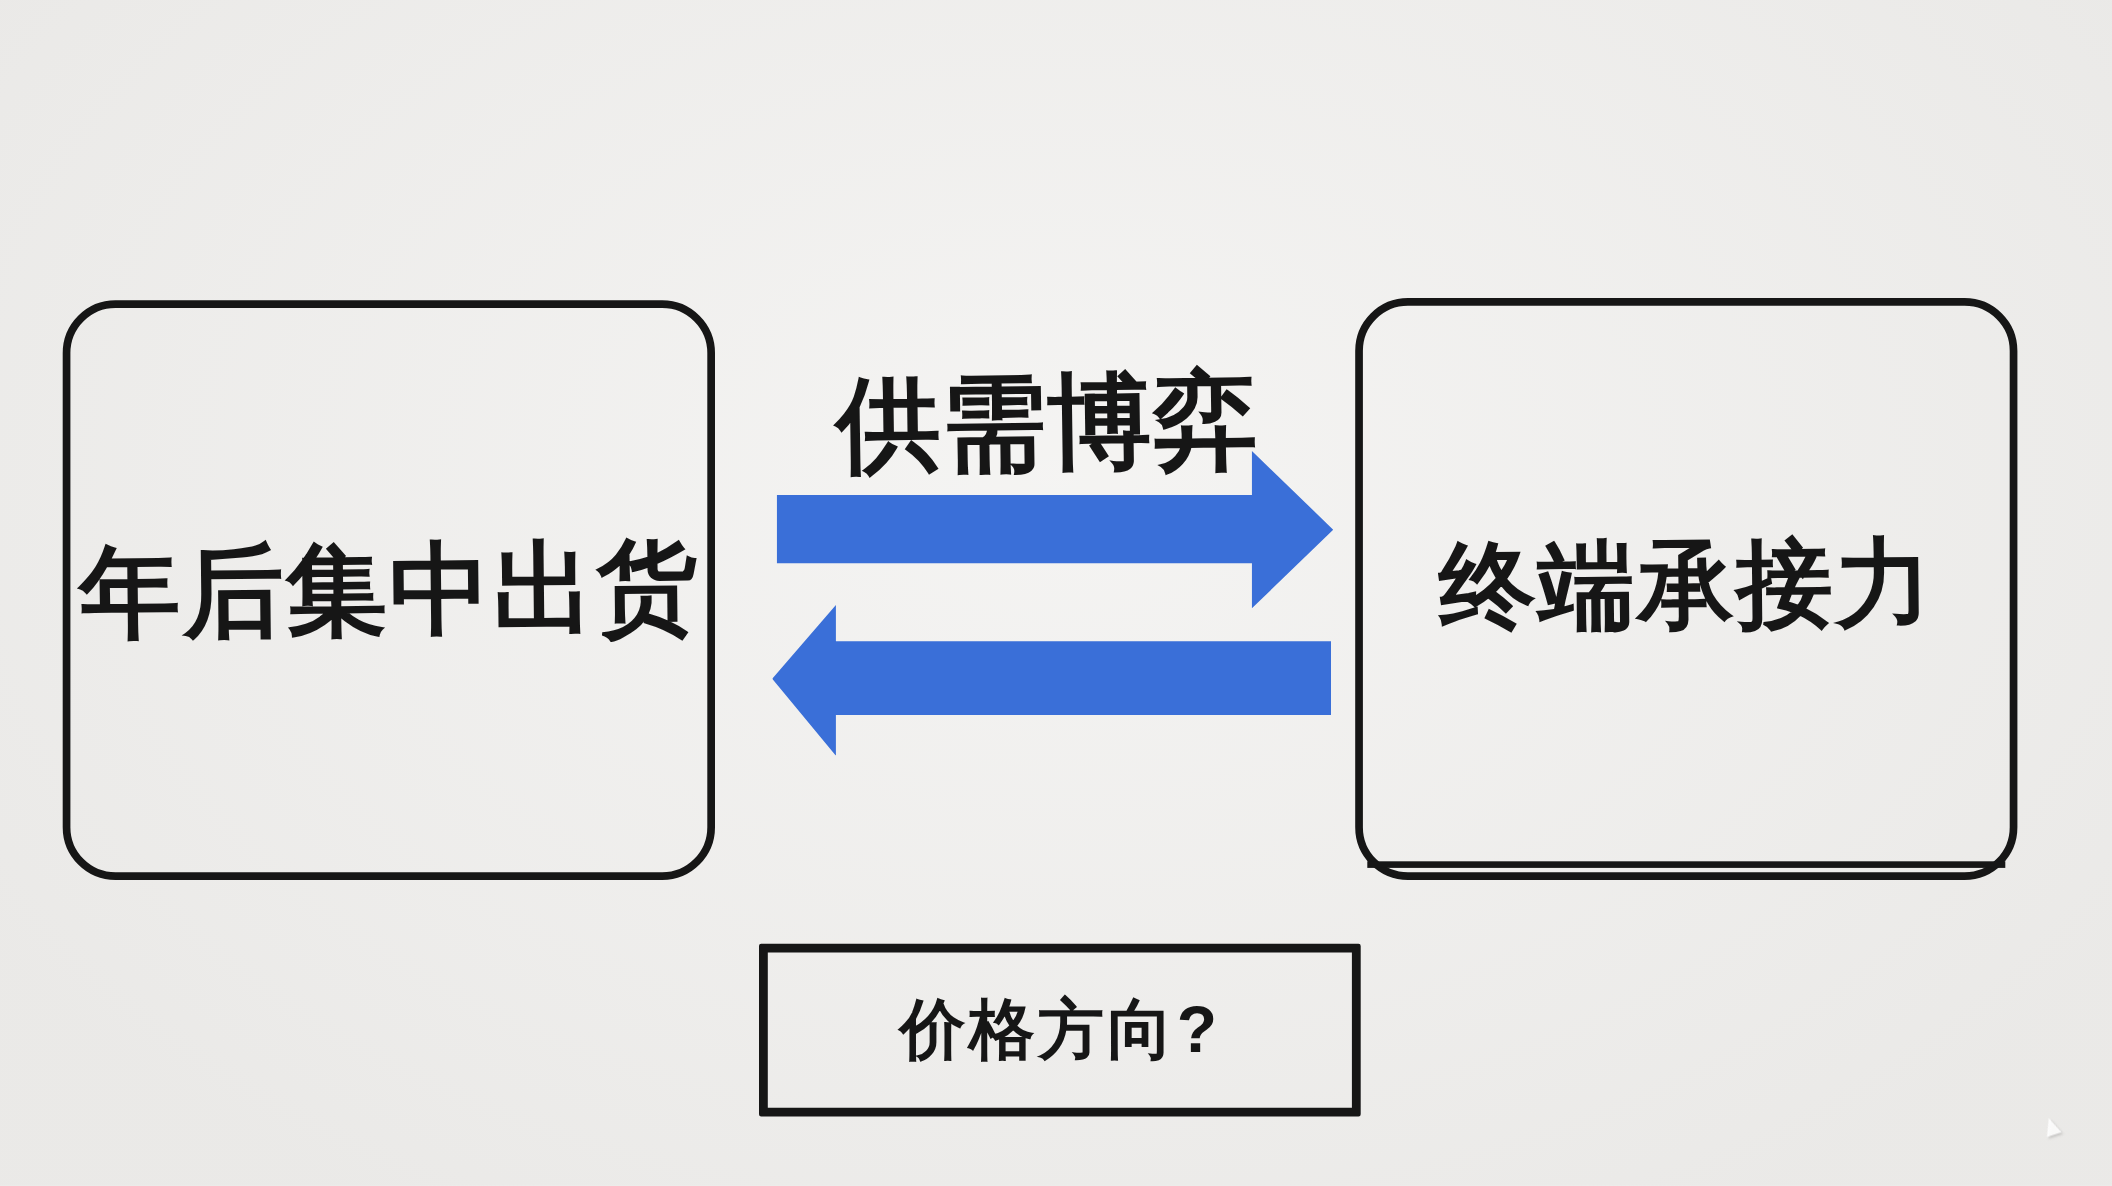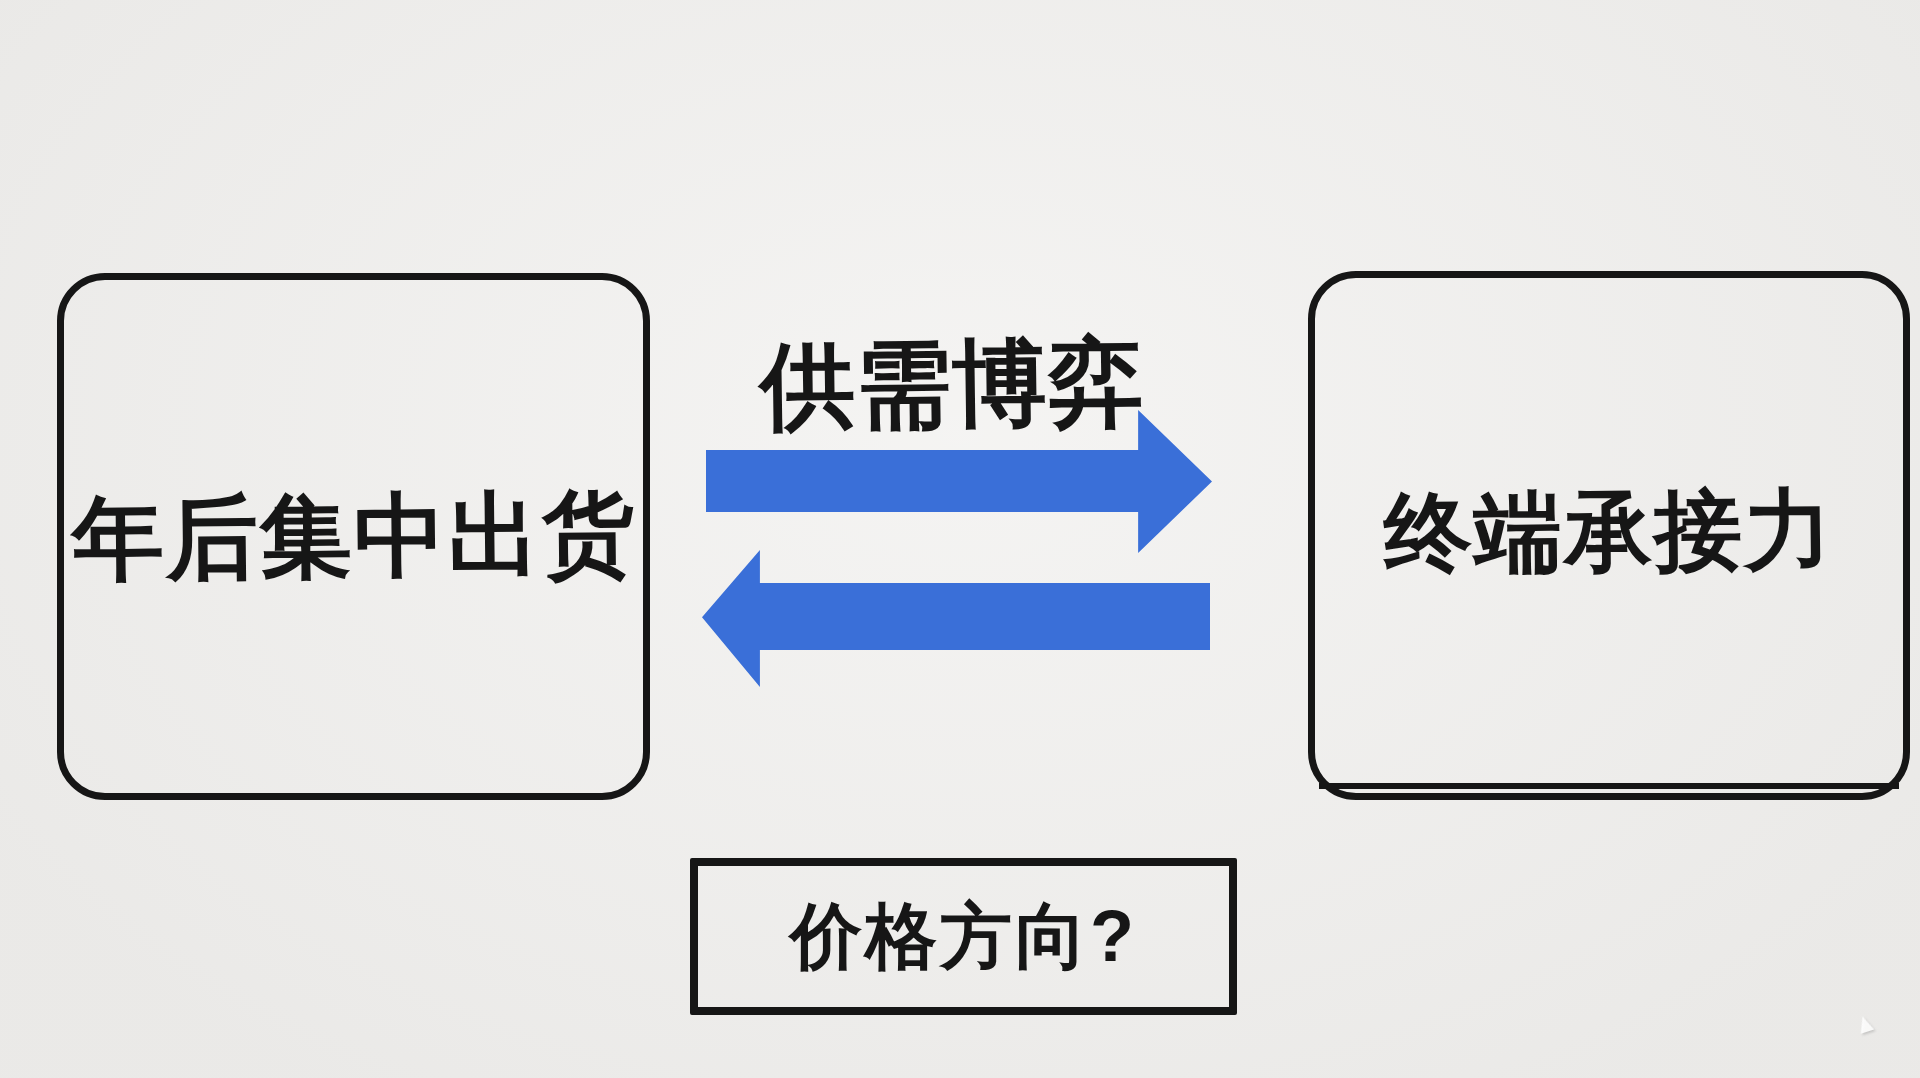--- a/index.html
+++ b/index.html
@@ -31,29 +31,29 @@
   .rounded{border-radius:48px;}
   .node-text{
     font-weight:900;
     color:var(--ink);
     letter-spacing:2px;
     white-space:nowrap;
     transform:rotate(-0.6deg);
   }
   .left-node{left:57px;top:273px;width:593px;height:527px;}
   .left-node .node-text{font-size:92px;}
-  .right-node{left:1308px;top:271px;width:602px;height:529px;flex-direction:column;padding:4px;}
+  .right-node{left:1232px;top:271px;width:602px;height:529px;flex-direction:column;padding:4px;}
   .right-cell{
     width:100%;flex:1;
     display:flex;align-items:center;justify-content:center;
   }
   .right-cell-top{border-bottom:6px solid var(--ink);}
   .right-node .node-text{font-size:88px;}
   .question-node{left:690px;top:858px;width:547px;height:157px;border-width:8px;border-radius:2px;}
-  .question-node .node-text{font-size:72px;transform:rotate(0deg);letter-spacing:3px;}
+  .question-node .node-text{font-size:60px;transform:rotate(0deg);letter-spacing:3px;}
   .flow-label{
     position:absolute;left:742px;top:322px;width:420px;
     text-align:center;
     font-size:95px;font-weight:900;color:var(--ink);
     letter-spacing:1px;white-space:nowrap;
     transform:rotate(-0.8deg);
   }
   .arrow{position:absolute;background:var(--arrow);}
   .arrow-right{
     left:706px;top:410px;width:506px;height:143px;

